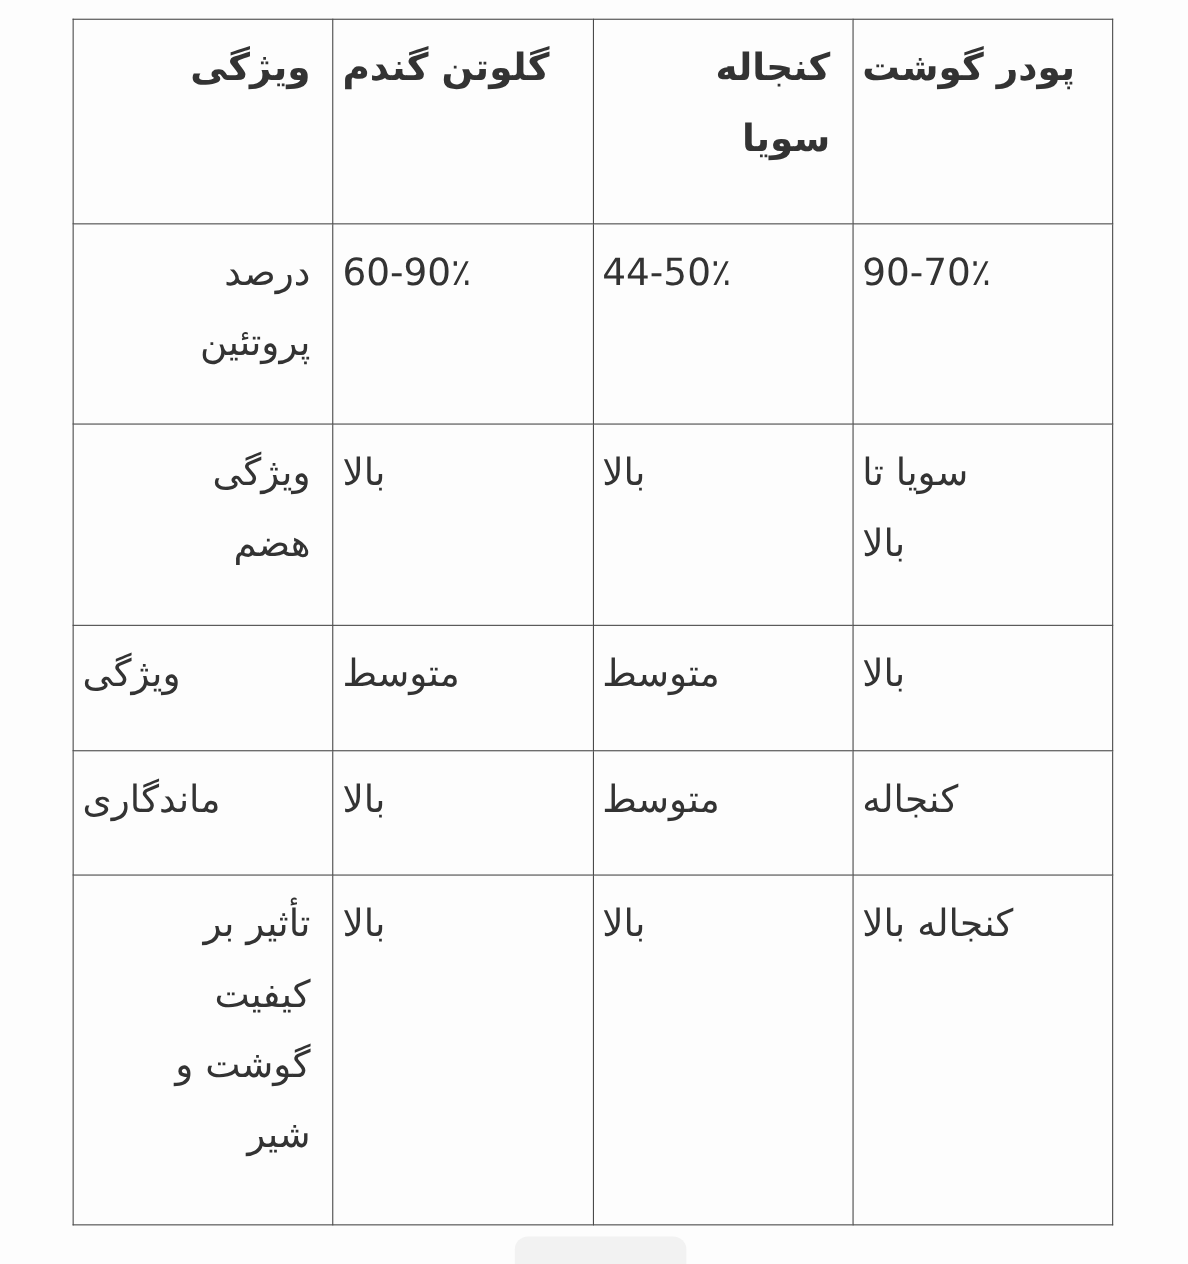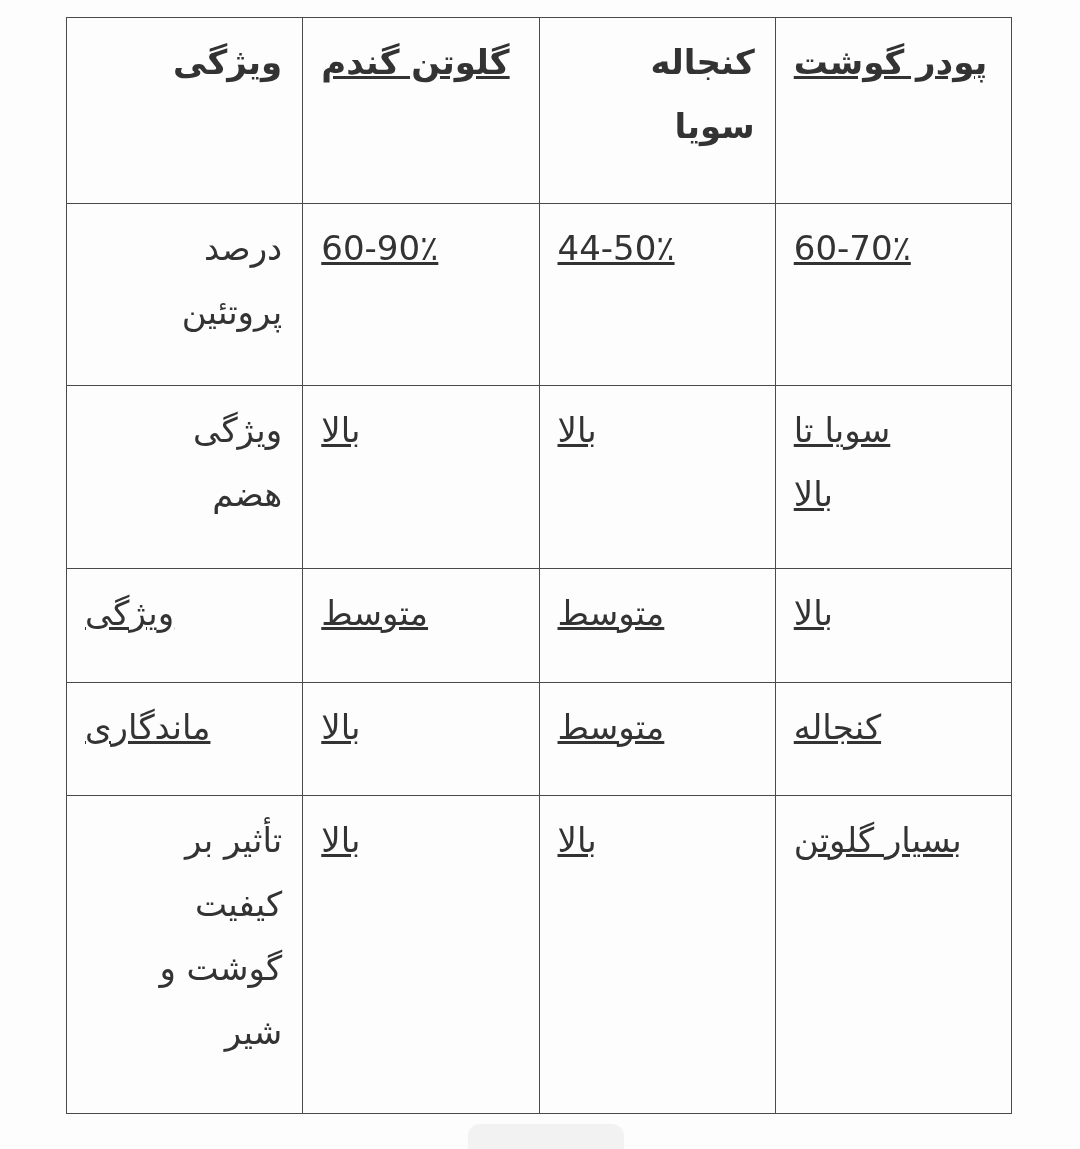--- a/index.html
+++ b/index.html
@@ -16,30 +16,30 @@
     left: 66px;
     top: 17px;
     width: 946px;
     border-collapse: collapse;
     table-layout: fixed;
     direction: rtl;
   }
   table.cmp td, table.cmp th {
     border: 1.5px solid #4a4a4a;
     vertical-align: top;
-    padding: 12px 20px 0 18px;
+    padding: 12px 20px 0 8px;
     font-size: 34px;
     line-height: 64px;
     color: #333333;
     white-space: pre-line;
     font-weight: normal;
     overflow: hidden;
   }
   table.cmp th { font-weight: bold; }
-  .al { text-align: left; text-decoration: underline; }
+  .al { text-align: left; }
   .ar { text-align: right; }
   .num { font-size: 42px; color: #383838; }
   tr.rh { height: 186px; }
   tr.r0 { height: 182px; }
   tr.r1 { height: 183px; }
   tr.r2 { height: 114px; }
   tr.r3 { height: 113px; }
   tr.r4 { height: 318px; }
   .pill {
     position: absolute;
@@ -60,21 +60,21 @@
     <tbody>
       <tr class="rh">
         <th class="al">پودر گوشت</th>
         <th class="ar">کنجاله
 سویا</th>
         <th class="al">گلوتن گندم</th>
         <th class="ar">ویژگی</th>
       </tr>
 
       <tr class="r0">
-        <td class="al num">60-70٪</td>
+        <td class="al num">90-70٪</td>
         <td class="al num">44-50٪</td>
         <td class="al num">60-90٪</td>
         <td class="ar">درصد
 پروتئین</td>
       </tr>
 
       <tr class="r1">
         <td class="al">سویا تا
 بالا</td>
         <td class="al">بالا</td>
@@ -91,21 +91,21 @@
       </tr>
 
       <tr class="r3">
         <td class="al">کنجاله</td>
         <td class="al">متوسط</td>
         <td class="al">بالا</td>
         <td class="al">ماندگاری</td>
       </tr>
 
       <tr class="r4">
-        <td class="al">بسیار گلوتن</td>
+        <td class="al">کنجاله بالا</td>
         <td class="al">بالا</td>
         <td class="al">بالا</td>
         <td class="ar">تأثیر بر
 کیفیت
 گوشت و
 شیر</td>
       </tr>
     </tbody>
   </table>
 

